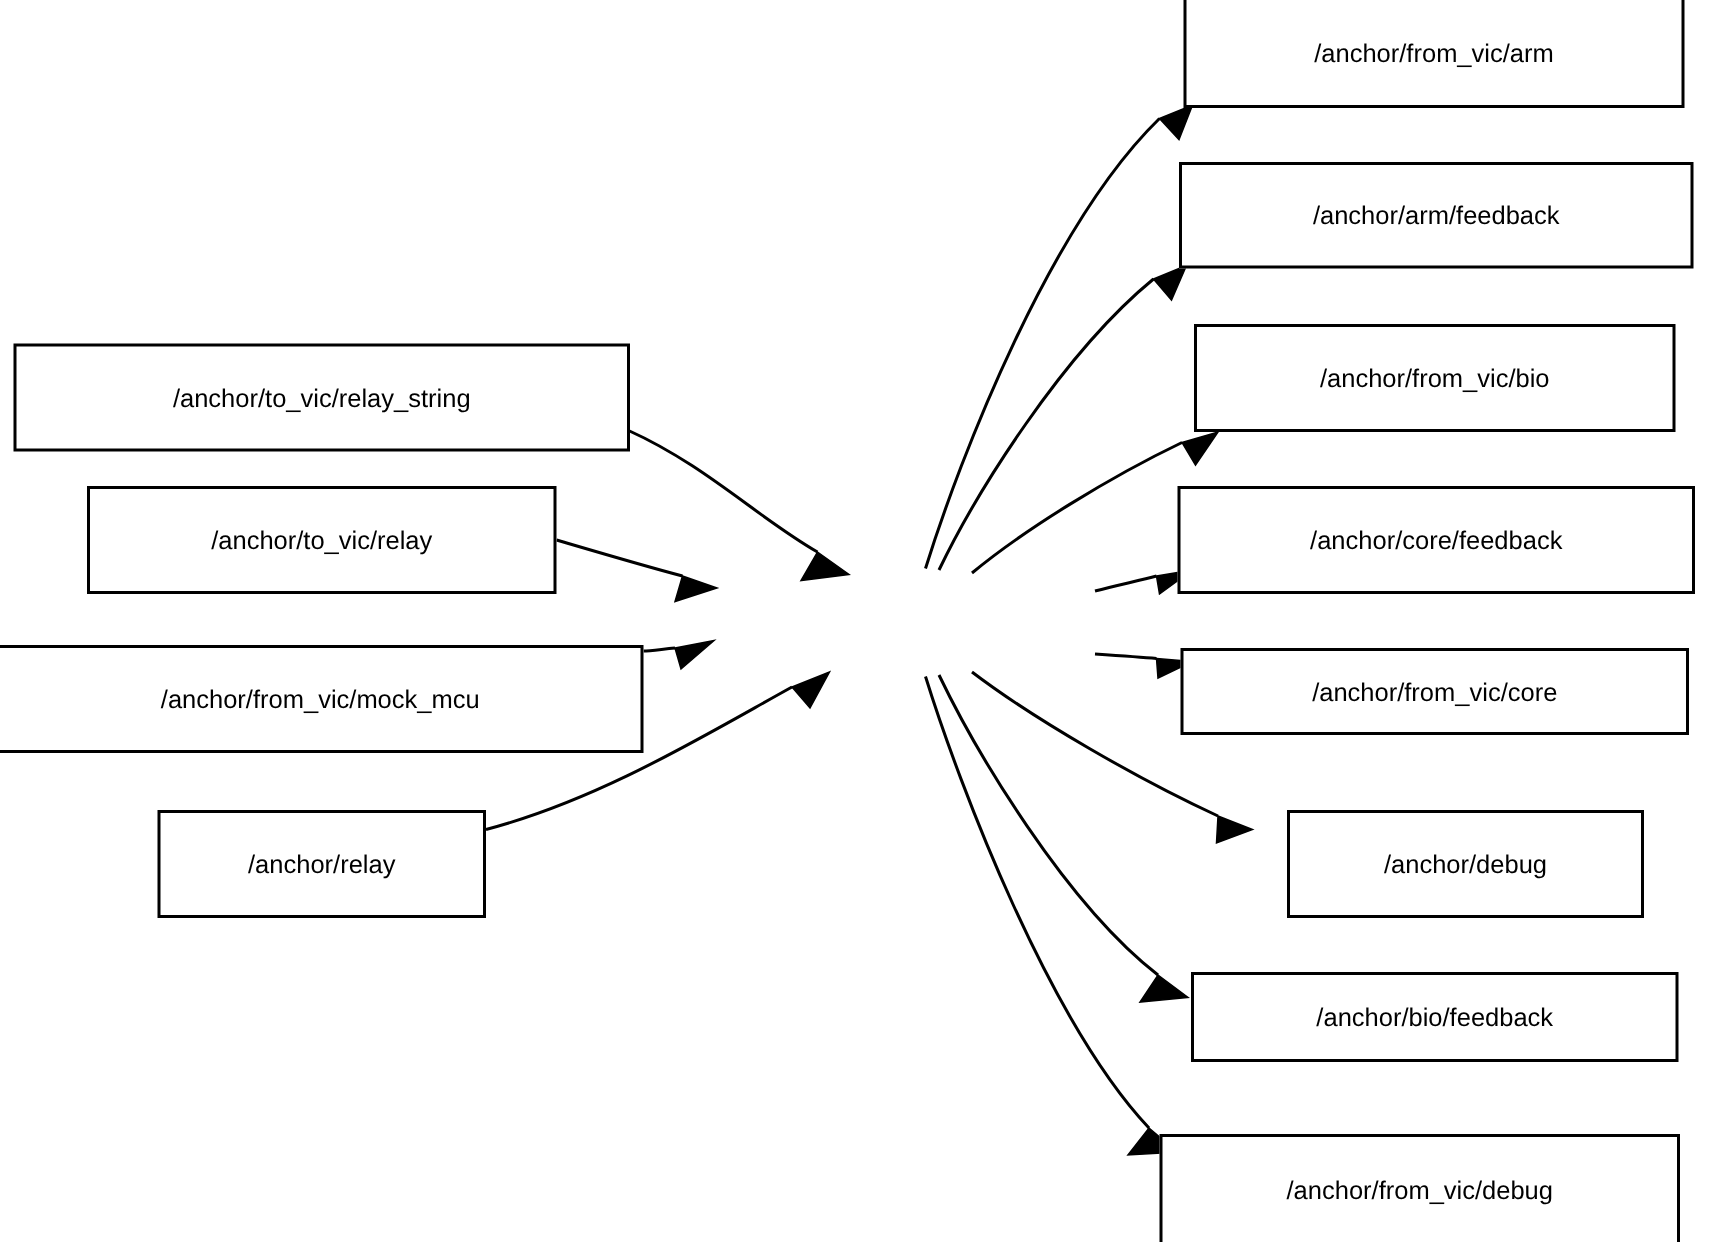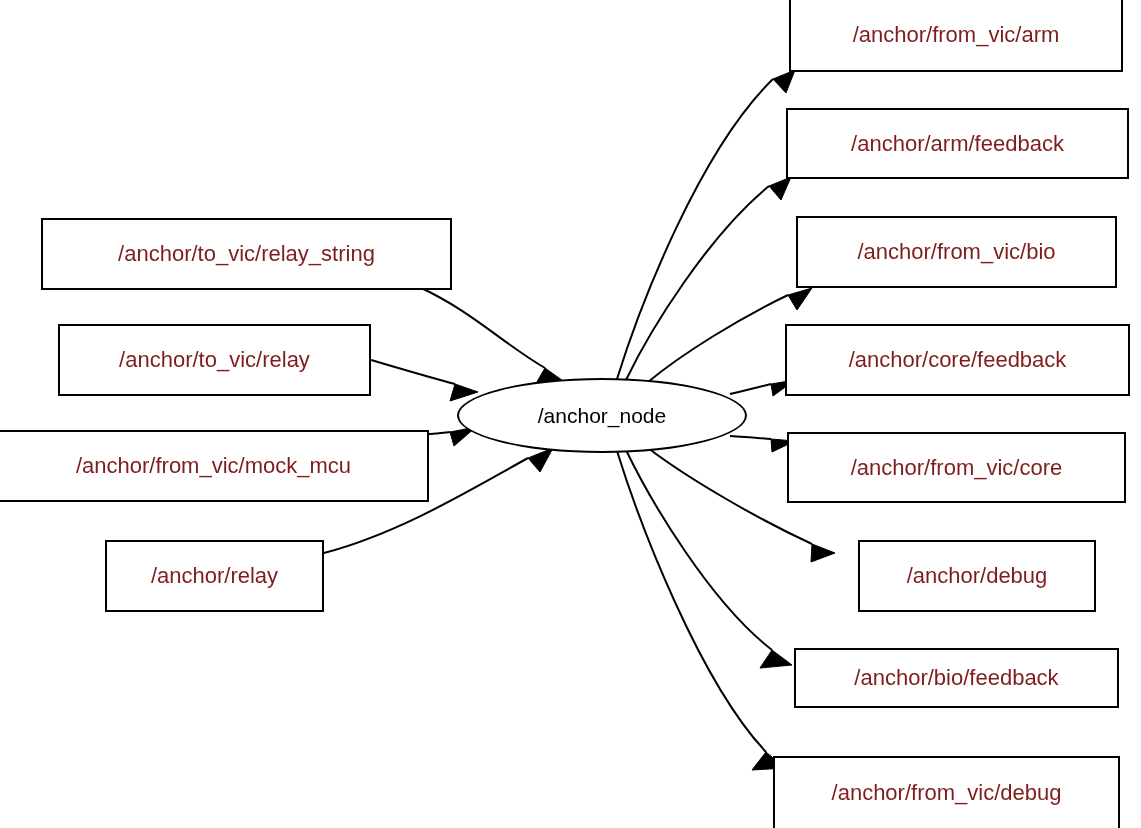--- a/index.html
+++ b/index.html
@@ -27,22 +27,22 @@
     box-sizing: border-box;
     border: 2px solid #000000;
     background: #ffffff;
     display: flex;
     align-items: center;
     justify-content: center;
     z-index: 3;
   }
   .node-box .node-label {
     font-family: "Liberation Sans", sans-serif;
-    font-size: 22px;
-    color: #7f1d1d;
+    font-size: 17px;
+    color: #000000;
     white-space: nowrap;
     line-height: 1;
   }
   .node-ellipse {
     position: absolute;
     box-sizing: border-box;
     border: 2px solid #000000;
     background: #ffffff;
     border-radius: 50%;
     display: flex;
@@ -118,21 +118,21 @@
         <path class="edge-path" d="M 626,450 C 650,500 710,602 772,650"></path>
         <path class="edge-head" d="M 772,650 L 792,665 L 760,668 Z"></path>
       </g>
       <g>
         <path class="edge-path" d="M 617,451 C 640,525 700,682 766,752"></path>
         <path class="edge-head" d="M 766,752 L 785,768 L 752,770 Z"></path>
       </g>
     </svg>
 
   <div id="publisher-layer">
-      <div class="node-box" style="left: 9px; top: 218px; width: 411px; height: 72px; margin-left: 32px;">
+      <div class="node-box" style="left: 9px; top: 229px; width: 411px; height: 72px;">
         <span class="node-label">/anchor/to_vic/relay_string</span>
       </div>
       <div class="node-box" style="left: 58px; top: 324px; width: 313px; height: 72px;">
         <span class="node-label">/anchor/to_vic/relay</span>
       </div>
       <div class="node-box" style="left: -2px; top: 430px; width: 431px; height: 72px;">
         <span class="node-label">/anchor/from_vic/mock_mcu</span>
       </div>
       <div class="node-box" style="left: 105px; top: 540px; width: 219px; height: 72px;">
         <span class="node-label">/anchor/relay</span>
@@ -144,31 +144,28 @@
       </div>
       <div class="node-box" style="left: 786px; top: 108px; width: 343px; height: 71px;">
         <span class="node-label">/anchor/arm/feedback</span>
       </div>
       <div class="node-box" style="left: 796px; top: 216px; width: 321px; height: 72px; align-items: center;">
         <span class="node-label">/anchor/from_vic/bio</span>
       </div>
       <div class="node-box" style="left: 785px; top: 324px; width: 345px; height: 72px; text-align: center;">
         <span class="node-label">/anchor/core/feedback</span>
       </div>
-      <div class="node-box" style="left: 787px; top: 432px; width: 339px; height: 71px;">
+      <div class="node-box" style="left: 787px; top: 432px; width: 339px; height: 58px;">
         <span class="node-label">/anchor/from_vic/core</span>
       </div>
       <div class="node-box" style="left: 838px; top: 540px; width: 238px; height: 72px; margin-left: 20px;">
         <span class="node-label">/anchor/debug</span>
       </div>
       <div class="node-box" style="left: 794px; top: 648px; width: 325px; height: 60px;">
         <span class="node-label">/anchor/bio/feedback</span>
       </div>
       <div class="node-box" style="left: 773px; top: 756px; width: 347px; height: 74px;">
         <span class="node-label">/anchor/from_vic/debug</span>
       </div>
     </div>
 
-  <div class="node-ellipse" id="center-node" style="left: 457px; top: 378px; width: 290px; height: 75px;">
-    <span class="node-label">/anchor_node</span>
-  </div>
 
 </div>
 
 </body></html>

